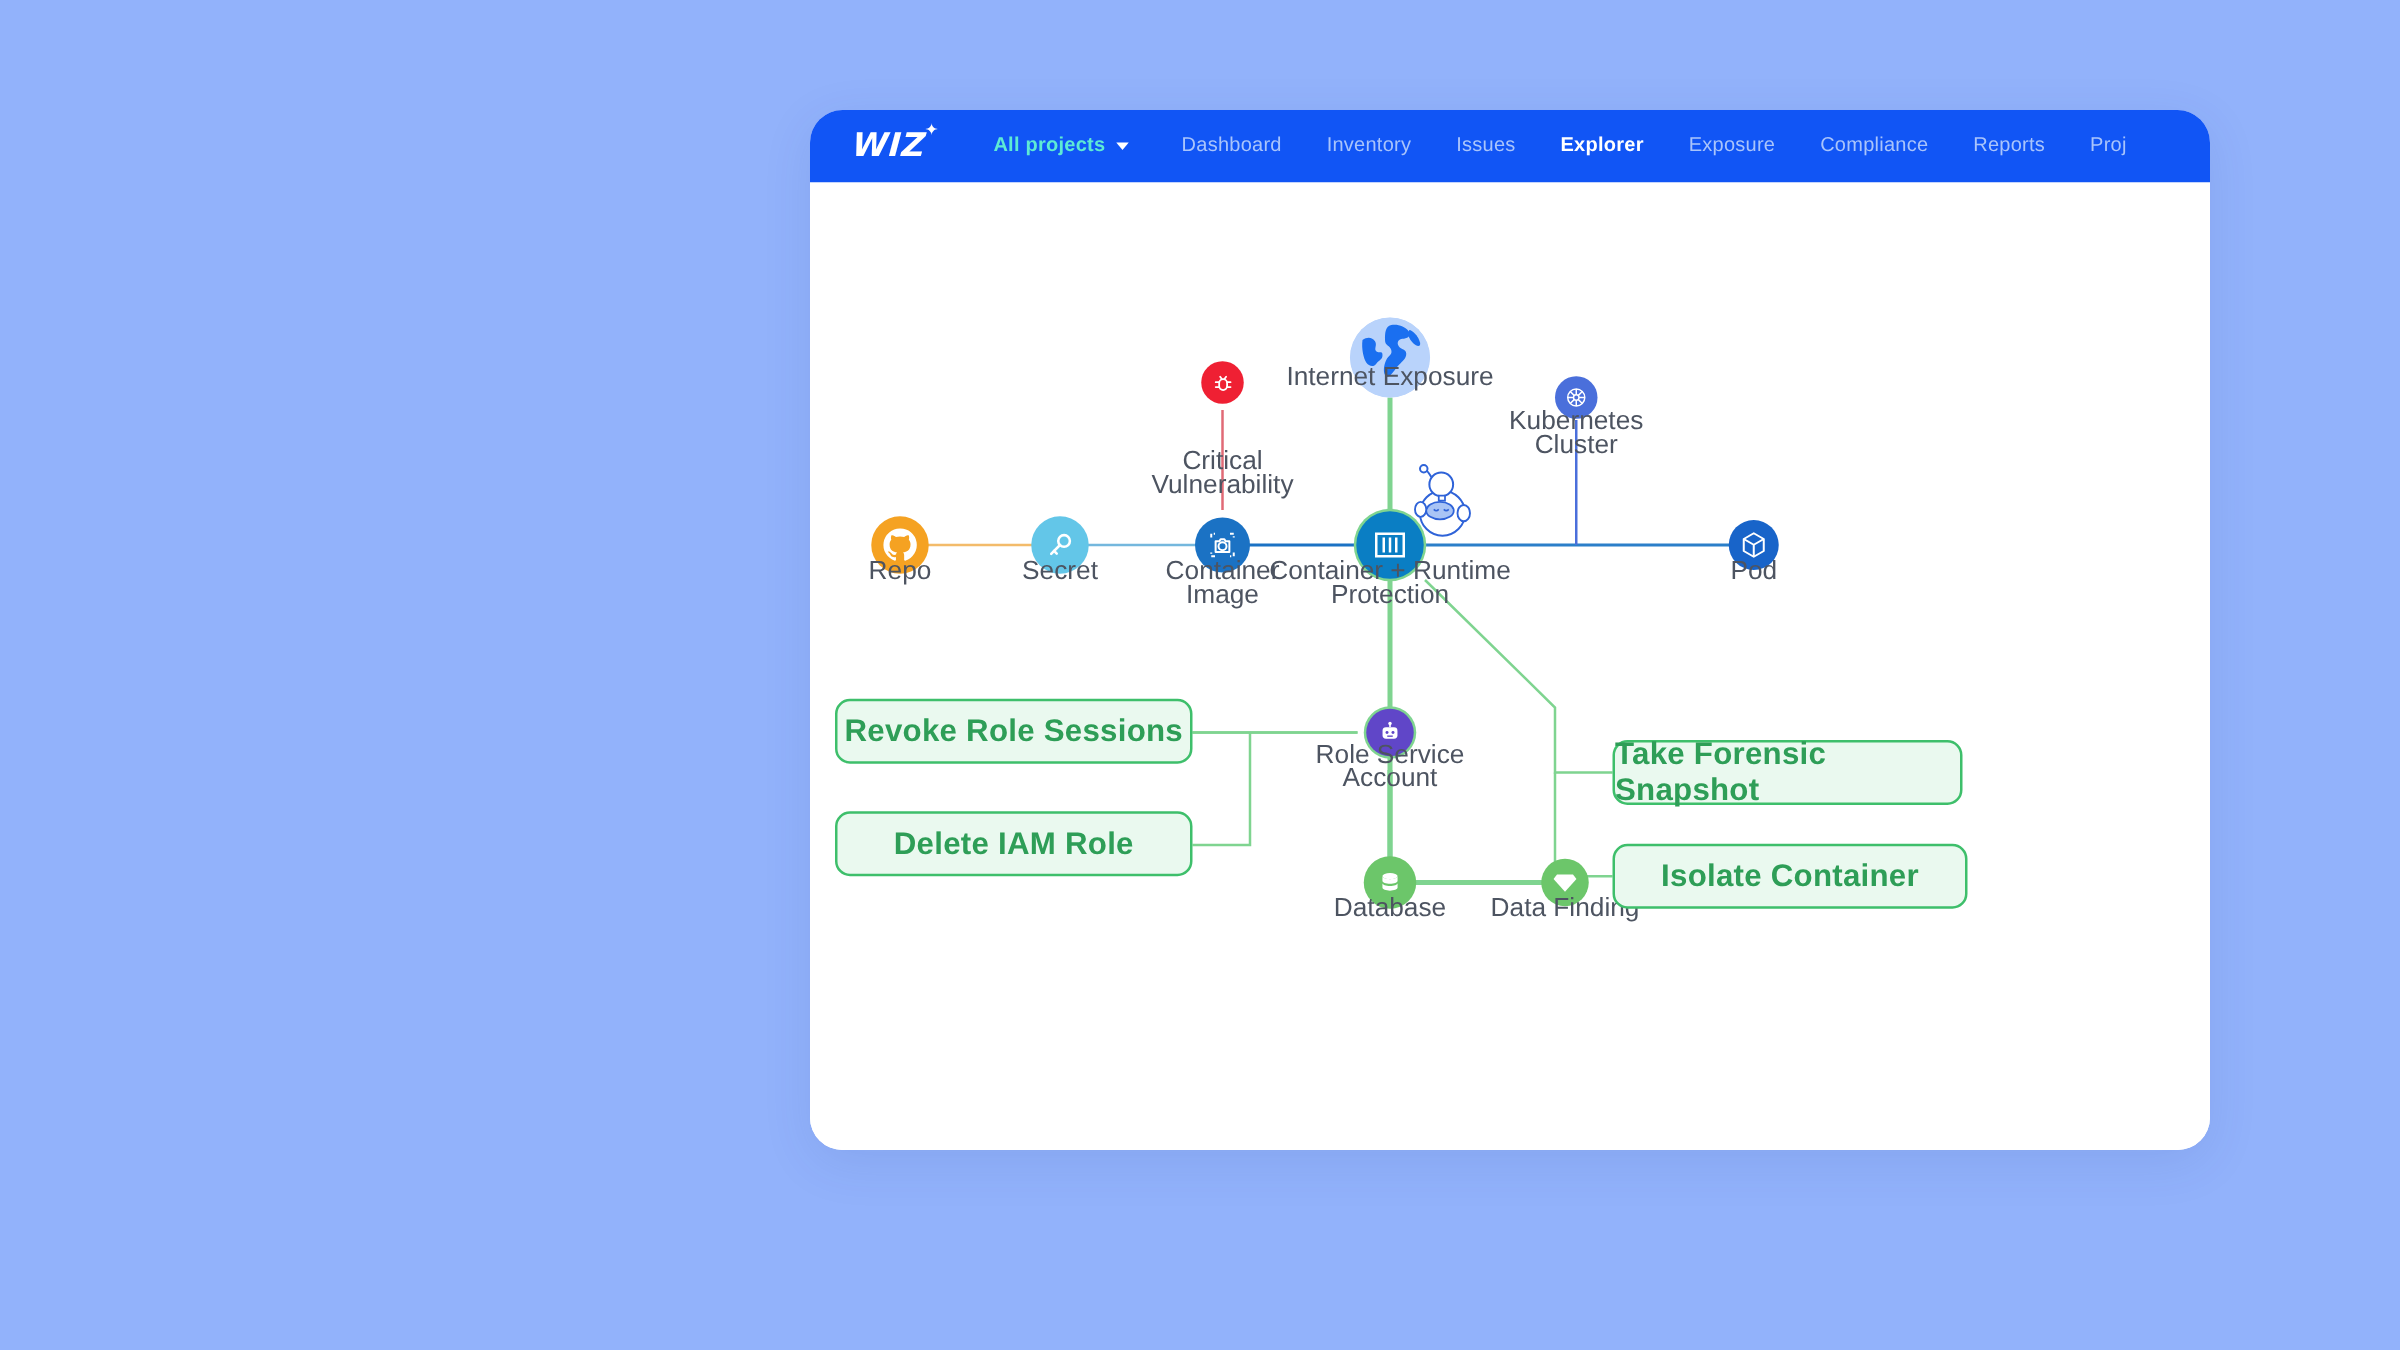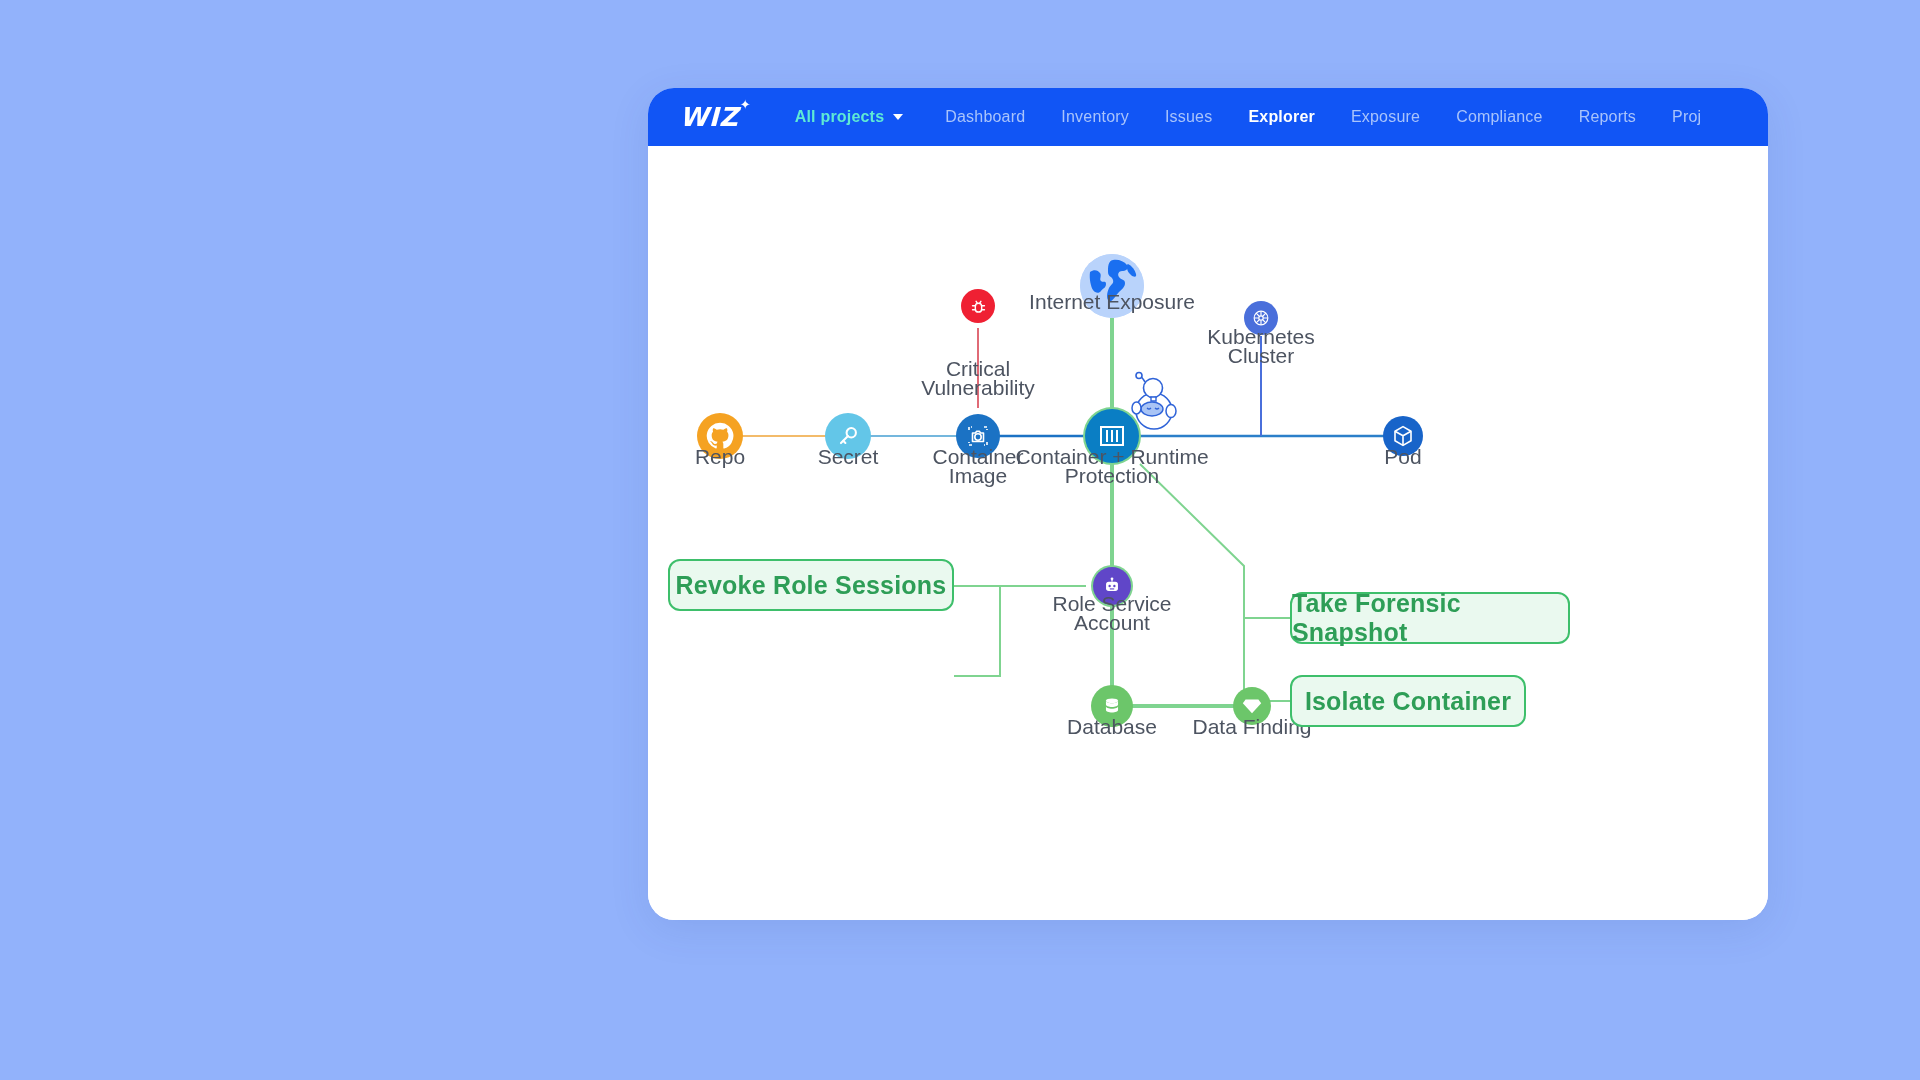--- a/index.html
+++ b/index.html
@@ -292,24 +292,27 @@
             <path d="M5 5h14l3 4-10 11L2 9z"></path>
           </svg>
         </div>
         <div class="nlabel" style="top:30px;">Data Finding</div>
       </div>
 
       <div class="pill" style="left:20px;top:413px;width:286px;height:52px;">
         <span>Revoke Role Sessions</span>
       </div>
 
+      <div class="pill" style="left:20px;top:503px;width:286px;height:52px;">
+        <span>Delete IAM Role</span>
+      </div>
 
       <div class="pill" style="left:642px;top:446px;width:280px;height:52px;">
         <span>Take Forensic Snapshot</span>
       </div>
 
-      <div class="pill" style="left:642px;top:529px;width:236px;height:52px;">
+      <div class="pill" style="left:642px;top:529px;width:284px;height:52px;">
         <span>Isolate Container</span>
       </div>
 
     </div>
   </div>
 </div>
 
 </body></html>

